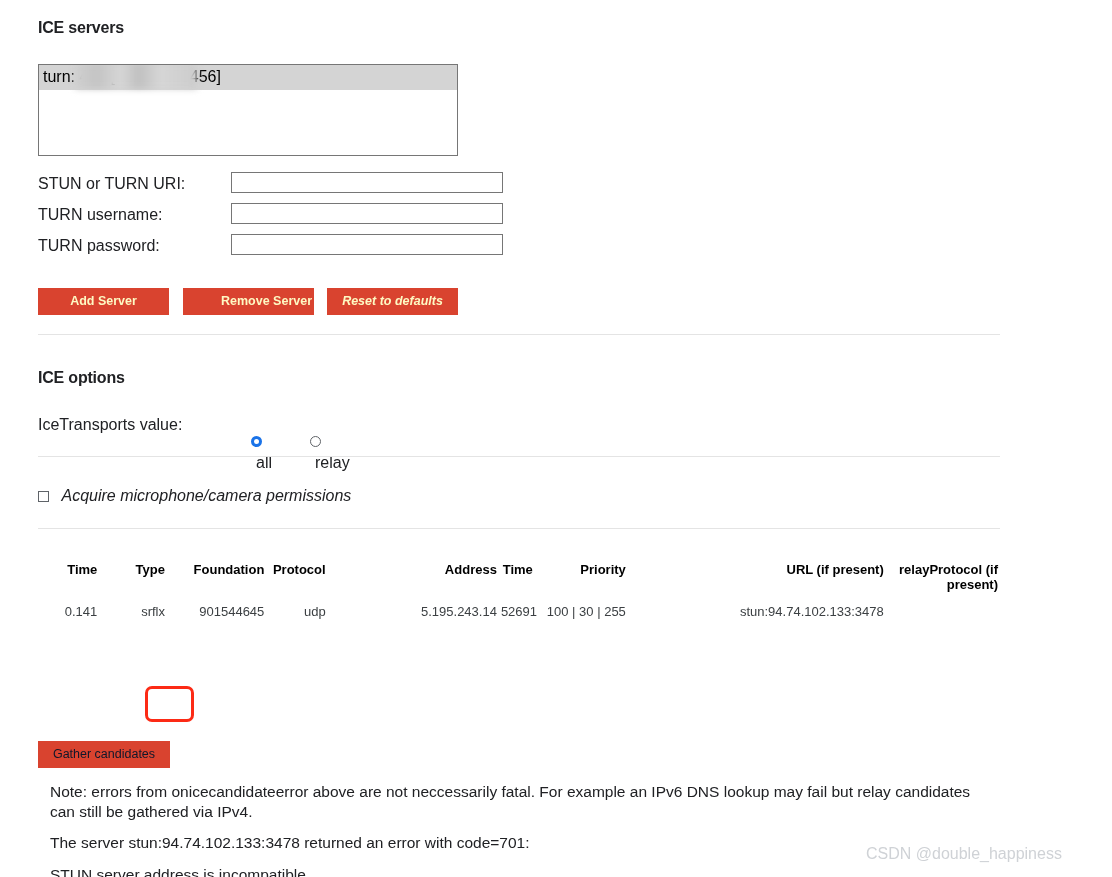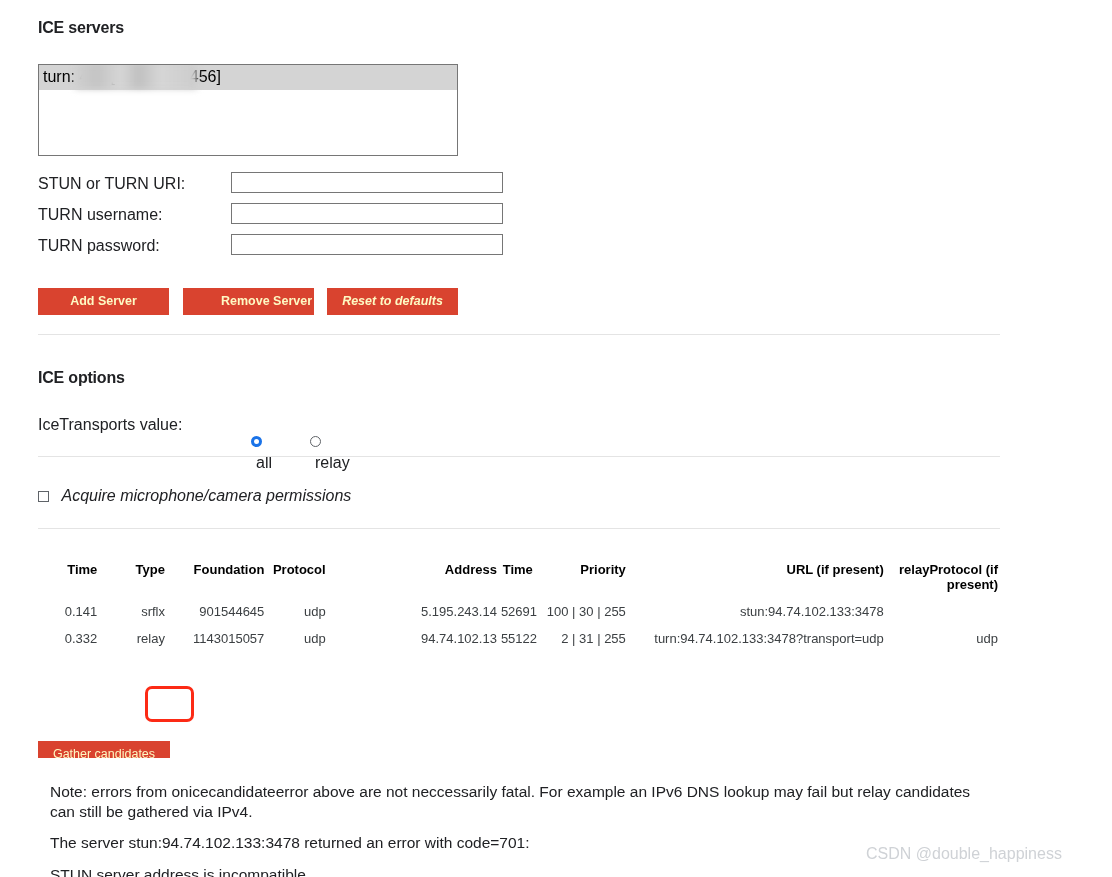--- a/index.html
+++ b/index.html
@@ -229,23 +229,23 @@
     box-sizing: content-box;
     pointer-events: none;
   }
 
   
   #btn-gather {
     position: absolute;
     left: 0;
     top: 741px;
     width: 132px;
-    height: 17px;
+    height: 27px;
     background: #d9432f;
-    color: #fef9c3;
+    color: #0f172a;
     border: none;
     font-family: "Liberation Sans", sans-serif;
     font-size: 12.5px;
     line-height: 27px;
     text-align: center;
     padding: 0;
     cursor: pointer;
   }
   #notes {
     position: absolute;
@@ -344,31 +344,20 @@
         <td class="col-time">0.141</td>
         <td class="col-type">srflx</td>
         <td class="col-found">901544645</td>
         <td class="col-proto">udp</td>
         <td class="col-addr">5.195.243.14</td>
         <td class="col-port">52691</td>
         <td class="col-prio">100 | 30 | 255</td>
         <td class="col-url">stun:94.74.102.133:3478</td>
         <td class="col-relay"></td>
       </tr>
-      <tr>
-        <td class="col-time">0.332</td>
-        <td class="col-type">relay</td>
-        <td class="col-found">1143015057</td>
-        <td class="col-proto">udp</td>
-        <td class="col-addr">94.74.102.13</td>
-        <td class="col-port">55122</td>
-        <td class="col-prio">2 | 31 | 255</td>
-        <td class="col-url">turn:94.74.102.133:3478?transport=udp</td>
-        <td class="col-relay">udp</td>
-      </tr>
     </tbody>
   </table>
 
   <div class="annot-box"></div>
 
   <button id="btn-gather">Gather candidates</button>
 
   <div id="notes">
     <p>Note: errors from onicecandidateerror above are not neccessarily fatal. For example an IPv6 DNS lookup may fail but relay candidates can still be gathered via IPv4.</p>
     <p>The server stun:94.74.102.133:3478 returned an error with code=701:</p>

